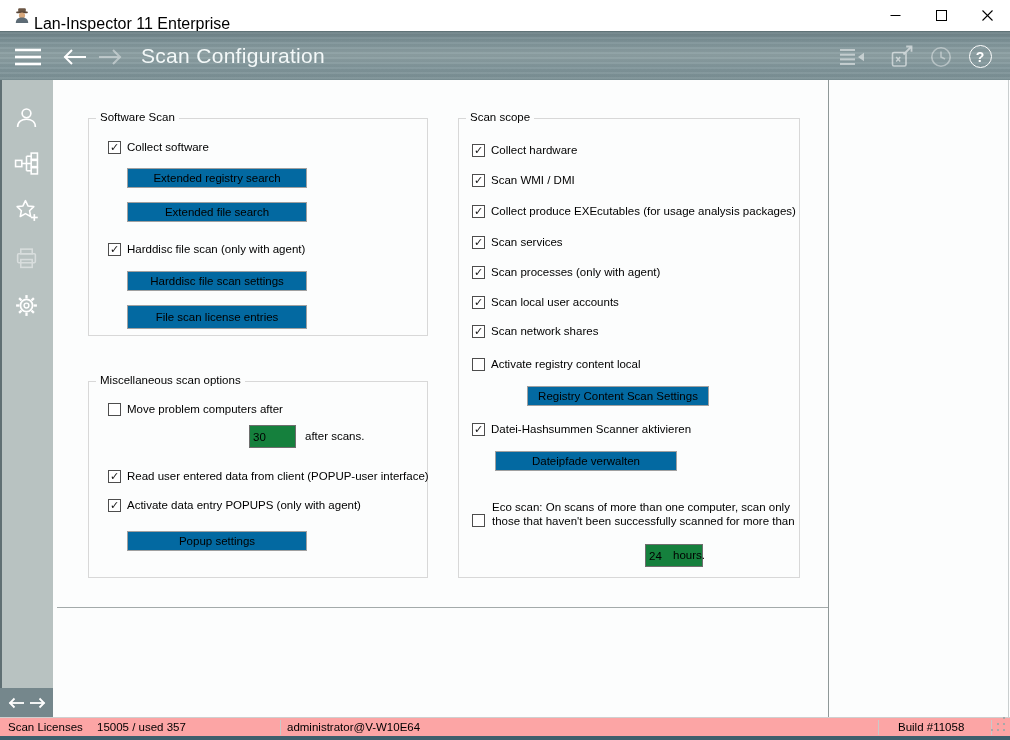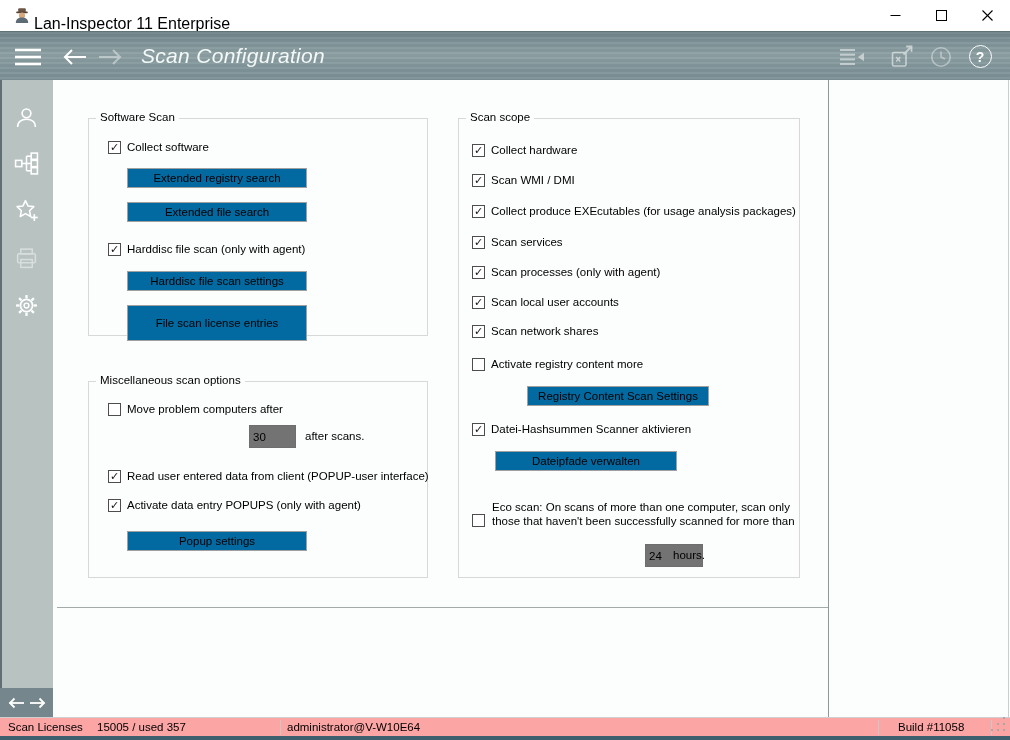--- a/index.html
+++ b/index.html
@@ -14,21 +14,21 @@
   .wbtns{position:absolute;right:0;top:0;height:31px;display:flex;}
   .wbtn{width:46px;height:31px;display:flex;align-items:center;justify-content:center;}
   
   .header{position:absolute;left:0;top:31px;width:1010px;height:49px;
           background:
             repeating-linear-gradient(180deg,rgba(255,255,255,0.05) 0 2px,rgba(0,0,0,0.03) 2px 5px),
             linear-gradient(180deg,#6e8287 0%,#7e9398 20%,#8da0a3 48%,#80959a 75%,#7b9095 100%);
           border-top:1px solid #5f7276;box-sizing:border-box;}
   .hicon{position:absolute;top:0;height:49px;display:flex;align-items:center;justify-content:center;}
   .htitle{position:absolute;left:141px;top:0;height:49px;line-height:47px;font-size:21px;
-          font-weight:300;color:#f3f8f8;letter-spacing:.3px;white-space:nowrap;font-style:italic;}
+          font-weight:300;color:#f3f8f8;letter-spacing:.3px;white-space:nowrap;}
   .helpcircle{width:21px;height:21px;border:1.7px solid #fff;border-radius:50%;
               display:flex;align-items:center;justify-content:center;
               font-size:14px;font-weight:bold;color:#fff;}
   
   .sidebar{position:absolute;left:0;top:80px;width:53px;height:637px;background:#b8c2c1;}
   .sidebar-edge{position:absolute;left:0;top:80px;width:2px;height:637px;background:#5f6f73;}
   .sicon{position:absolute;left:14px;width:25px;height:25px;}
   .navbox{position:absolute;left:0;top:688px;width:53px;height:29px;background:#75878c;
           display:flex;align-items:center;justify-content:center;gap:4px;}
   
@@ -42,21 +42,21 @@
           font-size:11.5px;color:#000;white-space:nowrap;}
   .row{position:absolute;display:flex;align-items:center;gap:6px;height:14px;
        font-size:11.5px;color:#000;white-space:nowrap;}
   .cb{width:13px;height:13px;box-sizing:border-box;border:1px solid #4d4d4d;background:#fff;
       font-size:11px;line-height:11px;text-align:center;color:#141414;flex:0 0 13px;}
   .cb-abs{position:absolute;width:13px;height:13px;box-sizing:border-box;border:1px solid #4d4d4d;
       background:#fff;font-size:11px;line-height:11px;text-align:center;color:#141414;}
   .btn{position:absolute;box-sizing:border-box;background:#0369a1;border:1px solid #a0a0a0;
        font-size:11.5px;color:#000;display:flex;align-items:center;justify-content:center;
        white-space:nowrap;}
-  .tbox{position:absolute;box-sizing:border-box;border:1px solid #6e6e6e;background:#737373;
+  .tbox{position:absolute;box-sizing:border-box;border:1px solid #6e6e6e;background:#15803d;
         font-size:11.5px;color:#000;padding:5px 3px;font-family:inherit;}
   .lbl{position:absolute;font-size:11.5px;color:#000;white-space:nowrap;}
   .wraplbl{position:absolute;font-size:11.5px;color:#000;line-height:1.22;}
   
   .statusbar{position:absolute;left:0;top:717px;width:1010px;height:19px;background:#fca5a5;
              border-top:1px solid #cfcfcf;box-sizing:border-box;}
   .sseg{position:absolute;top:0;height:19px;line-height:18px;font-size:11.5px;color:#000;white-space:nowrap;}
   .sdiv{position:absolute;top:2px;width:1px;height:15px;background:#c9c9c9;}
   .grip{position:absolute;left:997px;top:723px;width:2px;height:2px;background:#a8a8a8;
         box-shadow:6px 0 #a8a8a8, 6px -6px #a8a8a8, 0 6px #a8a8a8, 6px 6px #a8a8a8, -6px 6px #a8a8a8;}
@@ -252,21 +252,21 @@
       <span class="cb">✓</span>
       <span>Collect software</span>
     </div>
     <div class="btn" style="left:38px;top:49px;width:180px;height:20px;">Extended registry search</div>
     <div class="btn" style="left:38px;top:83px;width:180px;height:20px;">Extended file search</div>
     <div class="row" style="left:19px;top:123px;">
       <span class="cb">✓</span>
       <span>Harddisc file scan (only with agent)</span>
     </div>
     <div class="btn" style="left:38px;top:152px;width:180px;height:20px;">Harddisc file scan settings</div>
-    <div class="btn" style="left:38px;top:186px;width:180px;height:36px;">File scan license entries</div>
+    <div class="btn" style="left:38px;top:186px;width:180px;height:24px;">File scan license entries</div>
   </div>
 
   <div class="group" style="left:88px;top:381px;width:340px;height:197px;">
     <span class="gtitle">Miscellaneous scan options</span>
     <div class="row" style="left:19px;top:20px;">
       <span class="cb"></span>
       <span>Move problem computers after</span>
     </div>
     <input class="tbox" style="left: 160px; top: 43px; width: 47px; height: 23px;" value="30">
     <span class="lbl" style="left:216px;top:48px;">after scans.</span>
@@ -307,21 +307,21 @@
     <div class="row" style="left:13px;top:176px;">
       <span class="cb">✓</span>
       <span>Scan local user accounts</span>
     </div>
     <div class="row" style="left:13px;top:205px;">
       <span class="cb">✓</span>
       <span>Scan network shares</span>
     </div>
     <div class="row" style="left:13px;top:238px;">
       <span class="cb"></span>
-      <span>Activate registry content more</span>
+      <span>Activate registry content local</span>
     </div>
 
     <div class="btn" style="left:36px;top:267px;width:182px;height:20px;margin-left:32px;">Registry Content Scan Settings</div>
 
     <div class="row" style="left:13px;top:303px;">
       <span class="cb">✓</span>
       <span>Datei-Hashsummen Scanner aktivieren</span>
     </div>
 
     <div class="btn" style="left:36px;top:332px;width:182px;height:20px;">Dateipfade verwalten</div>

